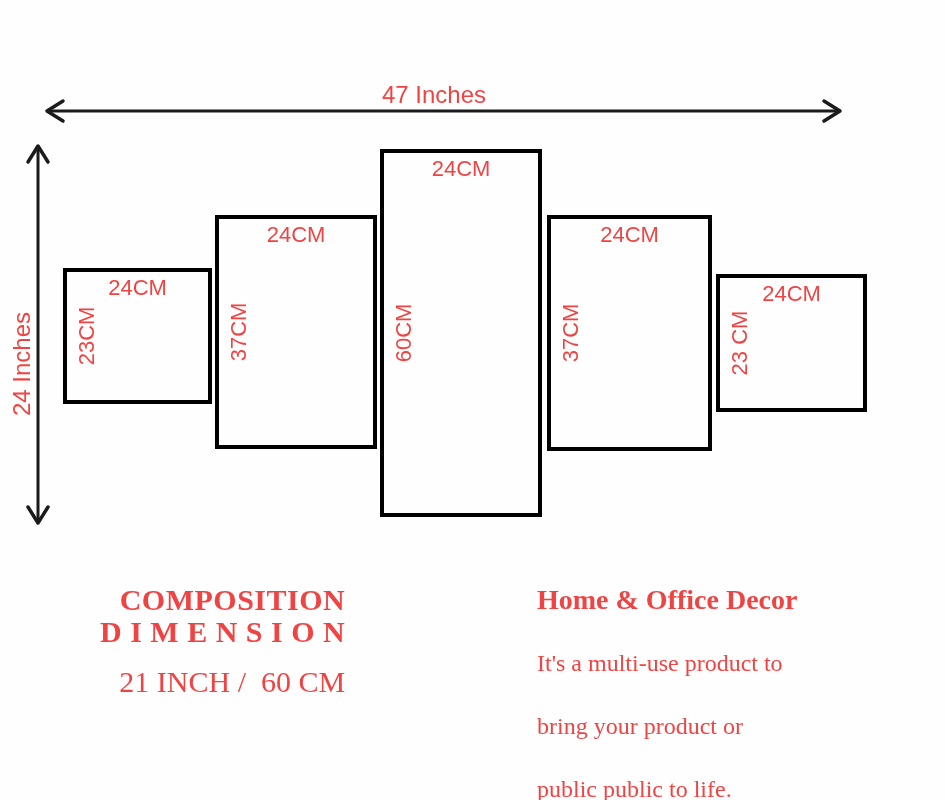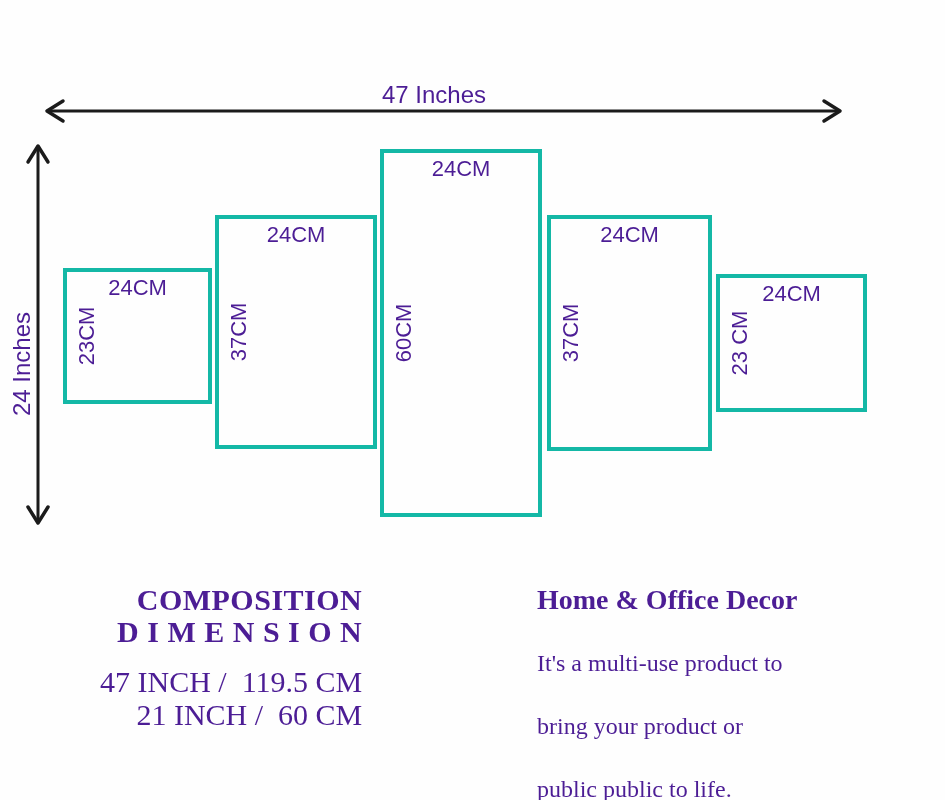--- a/index.html
+++ b/index.html
@@ -2,21 +2,21 @@
 <html><head>
 <meta charset="utf-8">
 <style>
   html, body { margin: 0; padding: 0; background: #ffffff; }
   .canvas {
     position: relative;
     width: 945px;
     height: 800px;
     background: #fefefe;
     font-family: "Liberation Sans", sans-serif;
-    color: #4c1d95;
+    color: #ef4444;
     overflow: hidden;
   }
 
   
   .arrow-svg { position: absolute; left: 0; top: 0; }
 
   .overall-width-label {
     position: absolute;
     left: 359px; top: 82px; width: 150px;
     text-align: center;
@@ -30,21 +30,21 @@
     transform: translateY(-50%) rotate(180deg);
     font-size: 24px;
     line-height: 30px;
     white-space: nowrap;
   }
 
   
   .panel {
     position: absolute;
     box-sizing: border-box;
-    border: 4px solid #14b8a6;
+    border: 4px solid #000000;
     background: #fefefe;
   }
   .p1 { left: 63px;  top: 268px; width: 149px; height: 136px; }
   .p2 { left: 215px; top: 215px; width: 162px; height: 234px; }
   .p3 { left: 380px; top: 149px; width: 162px; height: 368px; }
   .p4 { left: 547px; top: 215px; width: 165px; height: 236px; }
   .p5 { left: 716px; top: 274px; width: 151px; height: 138px; }
 
   .top-label {
     position: absolute;
@@ -147,21 +147,20 @@
 
   <div class="panel p5">
     <span class="top-label">24CM</span>
     <span class="side-label">23 CM</span>
   </div>
 
   <div class="comp-block">
     <div class="comp-title-line">COMPOSITION</div>
     <div class="comp-title-line">D I M E N S I O N</div>
     <div class="comp-values">
-      <div class="comp-value-line">47 INCH /  119.5 CM</div>
       <div class="comp-value-line">21 INCH /  60 CM</div>
     </div>
   </div>
 
   <div class="decor-block">
     <div class="decor-title">Home &amp; Office Decor</div>
     <div class="decor-text">
       <div class="decor-text-line">It's a multi-use product to</div>
       <div class="decor-text-line">bring your product or</div>
       <div class="decor-text-line">public public to life.</div>

